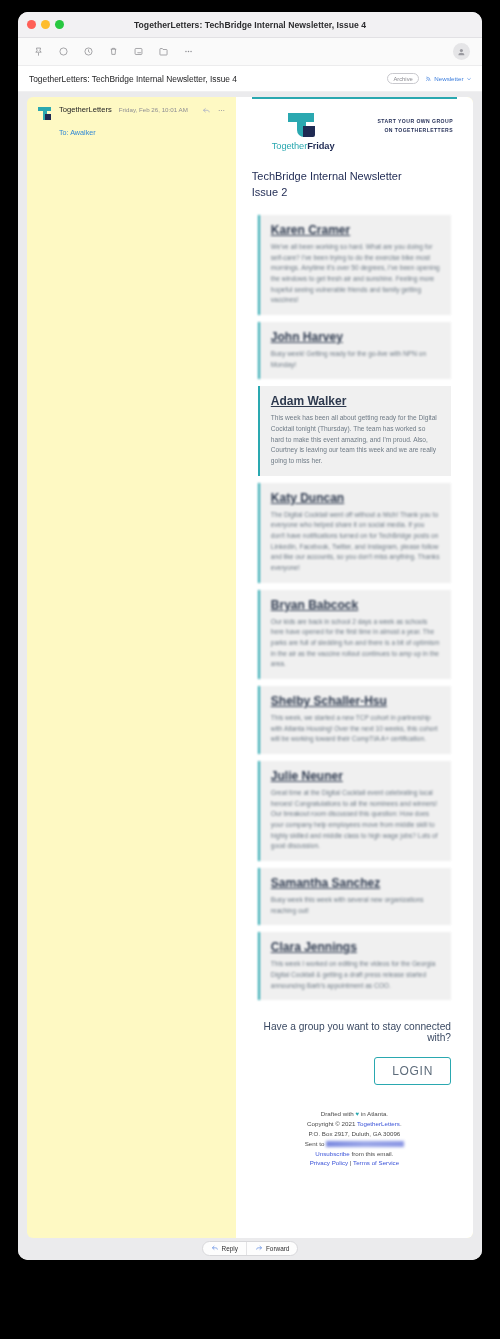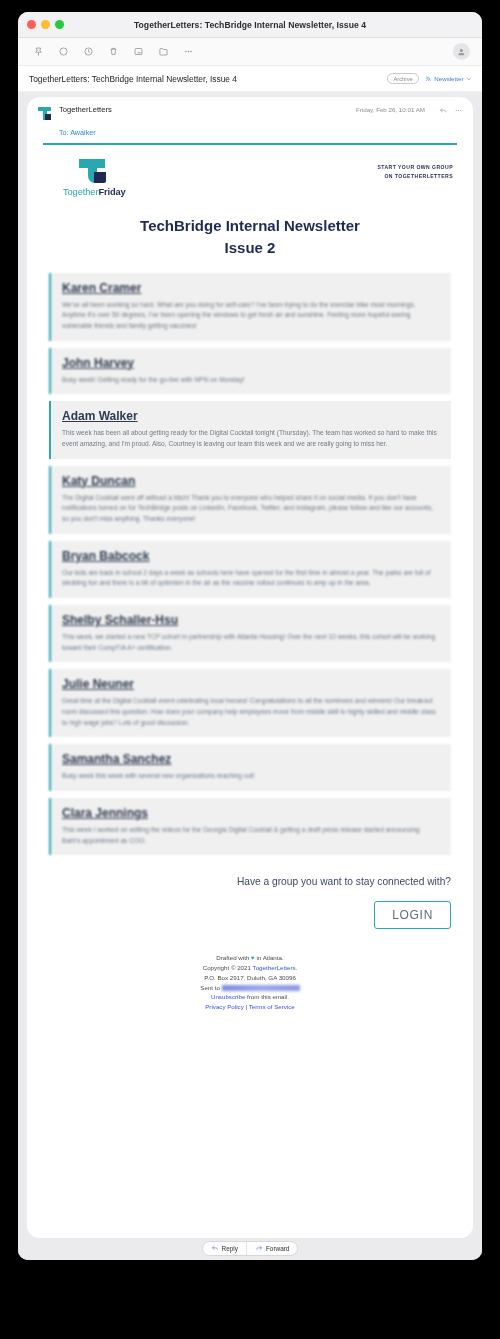--- a/index.html
+++ b/index.html
@@ -100,24 +100,24 @@
 
   
   .msg-area {
     flex: 1 1 auto;
     background: #ebebed;
     padding: 5px 9px 0 9px;
     overflow: hidden;
     display: flex; flex-direction: column;
   }
   .msg-card {
-    background: #ffffff;
-    border-radius: 13px;
+    background: #fef9c3;
+    border-radius: 6px;
     flex: 1 1 auto;
-    display: flex; flex-direction: column;
+    display: flex; 
     overflow: hidden;
   }
 
   
   .msg-head {
     display: flex; align-items: flex-start;
     padding: 8px 10px 6px 10px;
     gap: 7px;
     flex: 0 0 auto;
   }
@@ -160,26 +160,25 @@
   .brand-word { font-size: 9.3px; margin-top: 2px; letter-spacing: -0.1px; }
   .brand-word .t1 { color: #2aa8b0; }
   .brand-word .t2 { color: #1f2a53; font-weight: bold; }
   .promo {
     text-align: right; font-size: 5.1px; color: #1f2a53;
     letter-spacing: 0.45px; line-height: 1.75; font-weight: bold;
     padding-top: 4px;
   }
 
   .news-title {
-    text-align: center;
     color: #1f2a53;
-    font-size: 15px;
+    font-size: 11px;
     line-height: 1.45;
     margin: 18px 0 14px 0;
-    font-weight: bold;
+    font-weight: normal;
   }
 
   .entries { padding: 0 6px; }
   .entry {
     background: #f0f0f0;
     border-left: 2.5px solid #2aa8b0;
     padding: 8px 11px 9px 11px;
     margin-bottom: 7px;
   }
   .entry-name {

